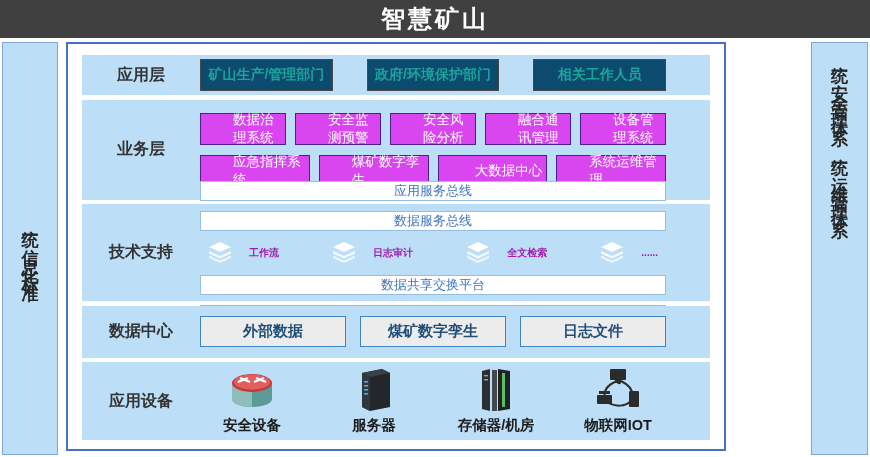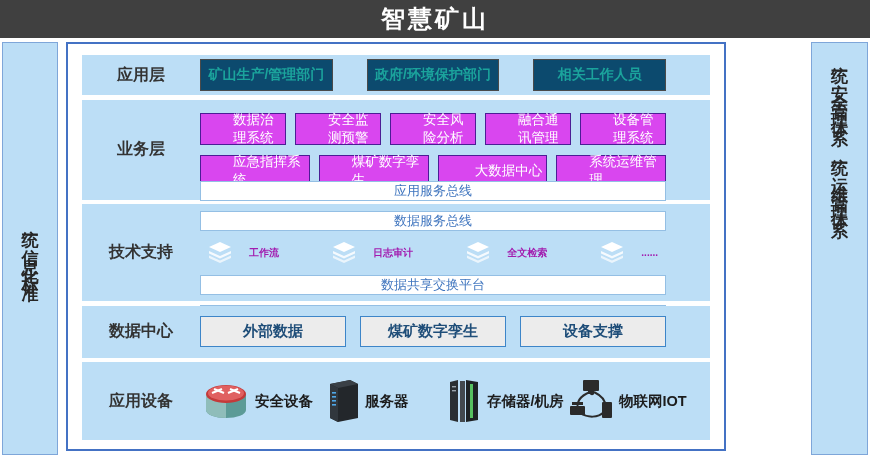--- a/index.html
+++ b/index.html
@@ -72,21 +72,21 @@
   .layers-icon{flex:none;display:block;}
   
   .data-content{display:flex;gap:14px;}
   .data-box{
     flex:1;height:29px;background:#ECECEC;border:1px solid #3D85C8;
     display:flex;align-items:center;justify-content:center;
     color:#1F4E79;font-size:15px;font-weight:600;
   }
   
   .dev-content{display:flex;justify-content:space-between;align-items:center;padding-right:40px;}
-  .dev-item{display:flex;flex-direction:row;align-items:center;gap:3px;width:104px;}
+  .dev-item{display:flex;flex-direction:column;align-items:center;gap:3px;width:104px;}
   .dev-icon{height:46px;display:flex;align-items:flex-end;justify-content:center;}
   .dev-label{font-size:14.5px;color:#1c1c1c;font-weight:600;white-space:nowrap;}
 </style>
 </head>
 <body>
 
 <div class="stage">
 
   <div class="banner">
     <span class="banner-title">智慧矿山</span>
@@ -174,21 +174,21 @@
             <div class="bus-bar">业务分析交换平台</div>
           </div>
         </div>
       </section>
 
       <section class="row row-data">
         <div class="row-label">数据中心</div>
         <div class="row-content data-content">
           <div class="data-box">外部数据</div>
           <div class="data-box">煤矿数字孪生</div>
-          <div class="data-box">设备支撑</div>
+          <div class="data-box">日志文件</div>
         </div>
       </section>
 
       <section class="row row-dev">
         <div class="row-label">应用设备</div>
         <div class="row-content dev-content">
 
           <div class="dev-item">
             <span class="dev-icon">
               <svg width="52" height="44" viewBox="0 0 52 44">

